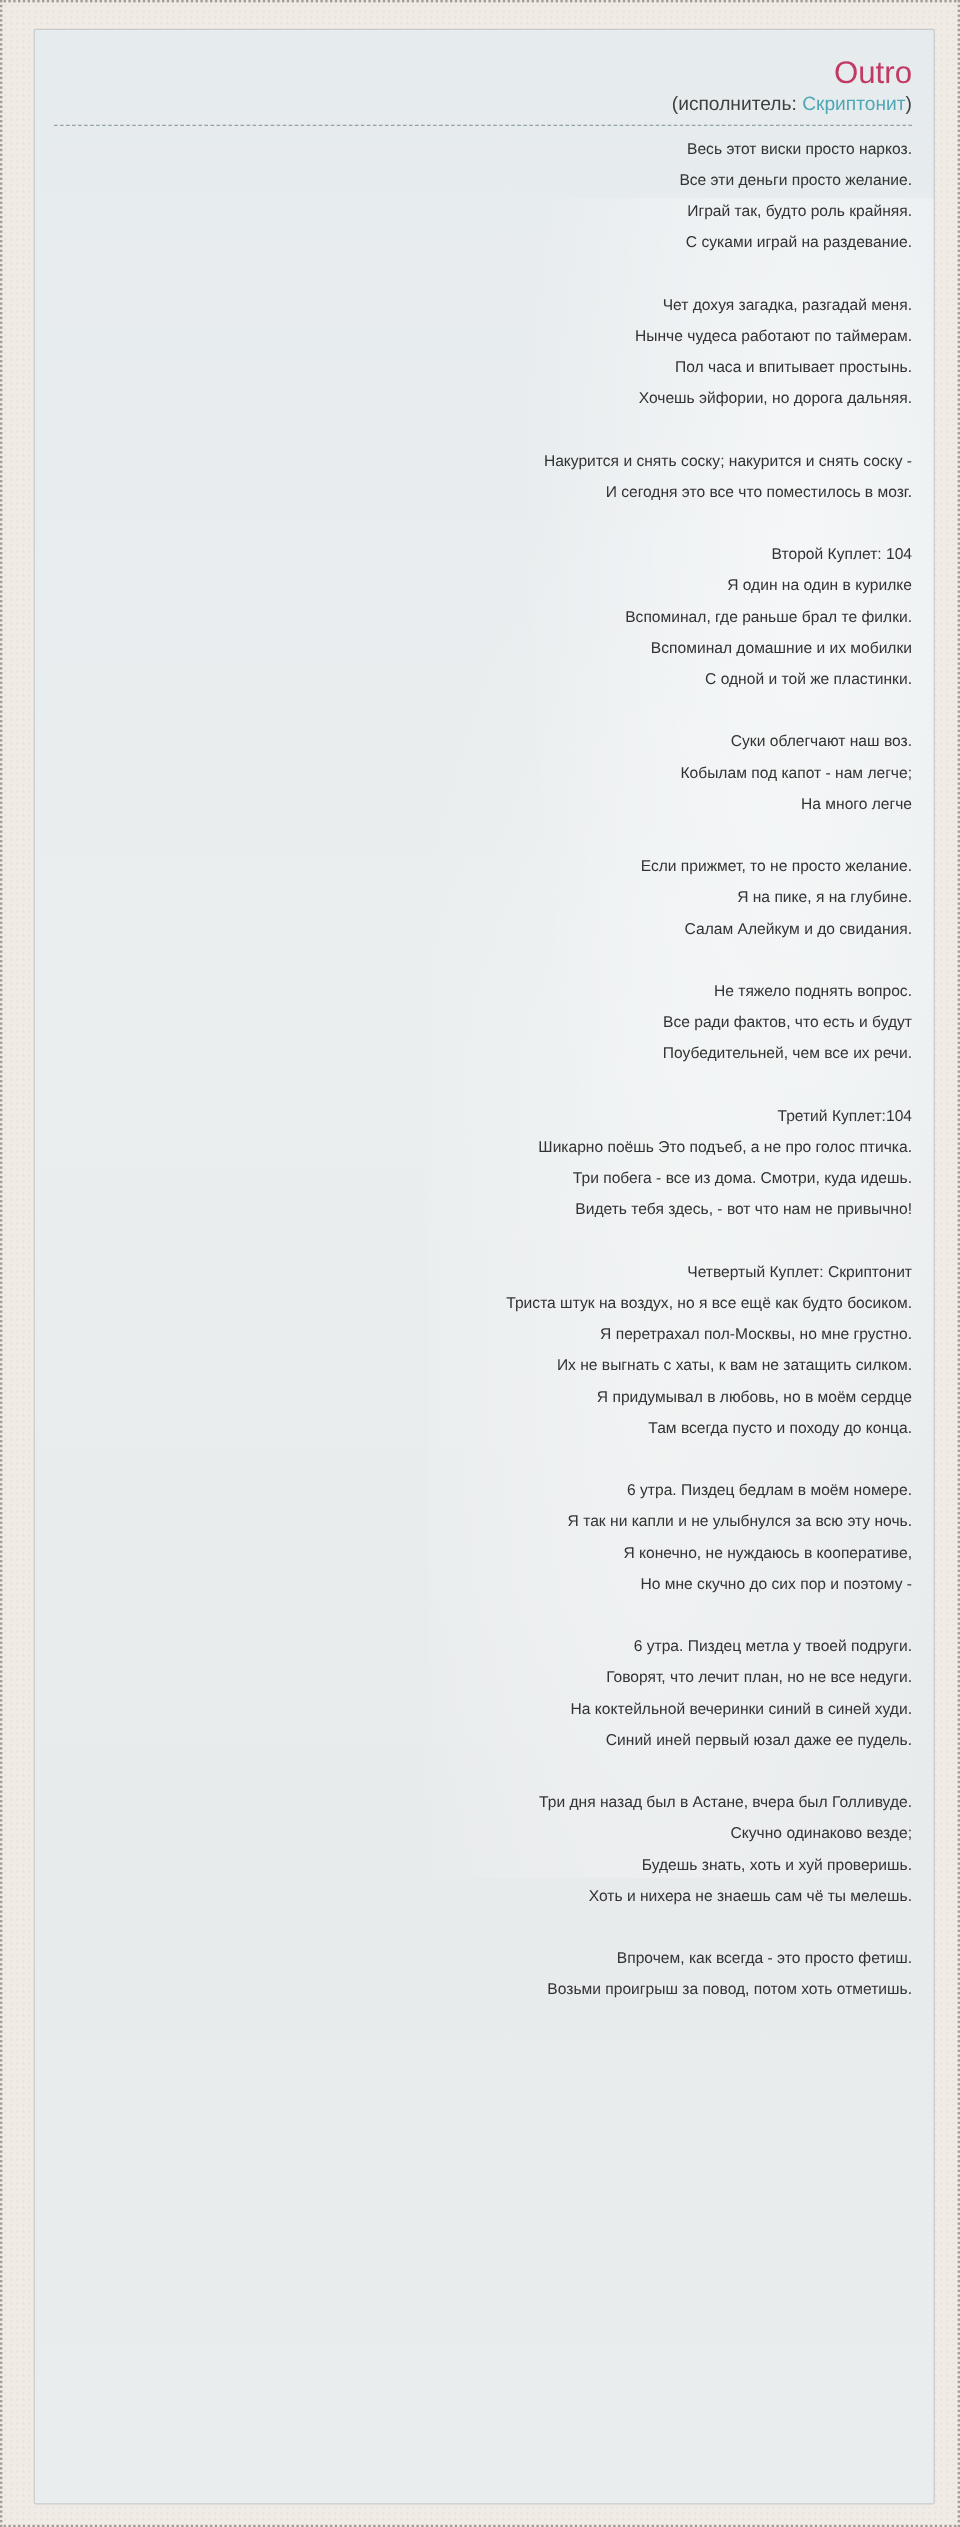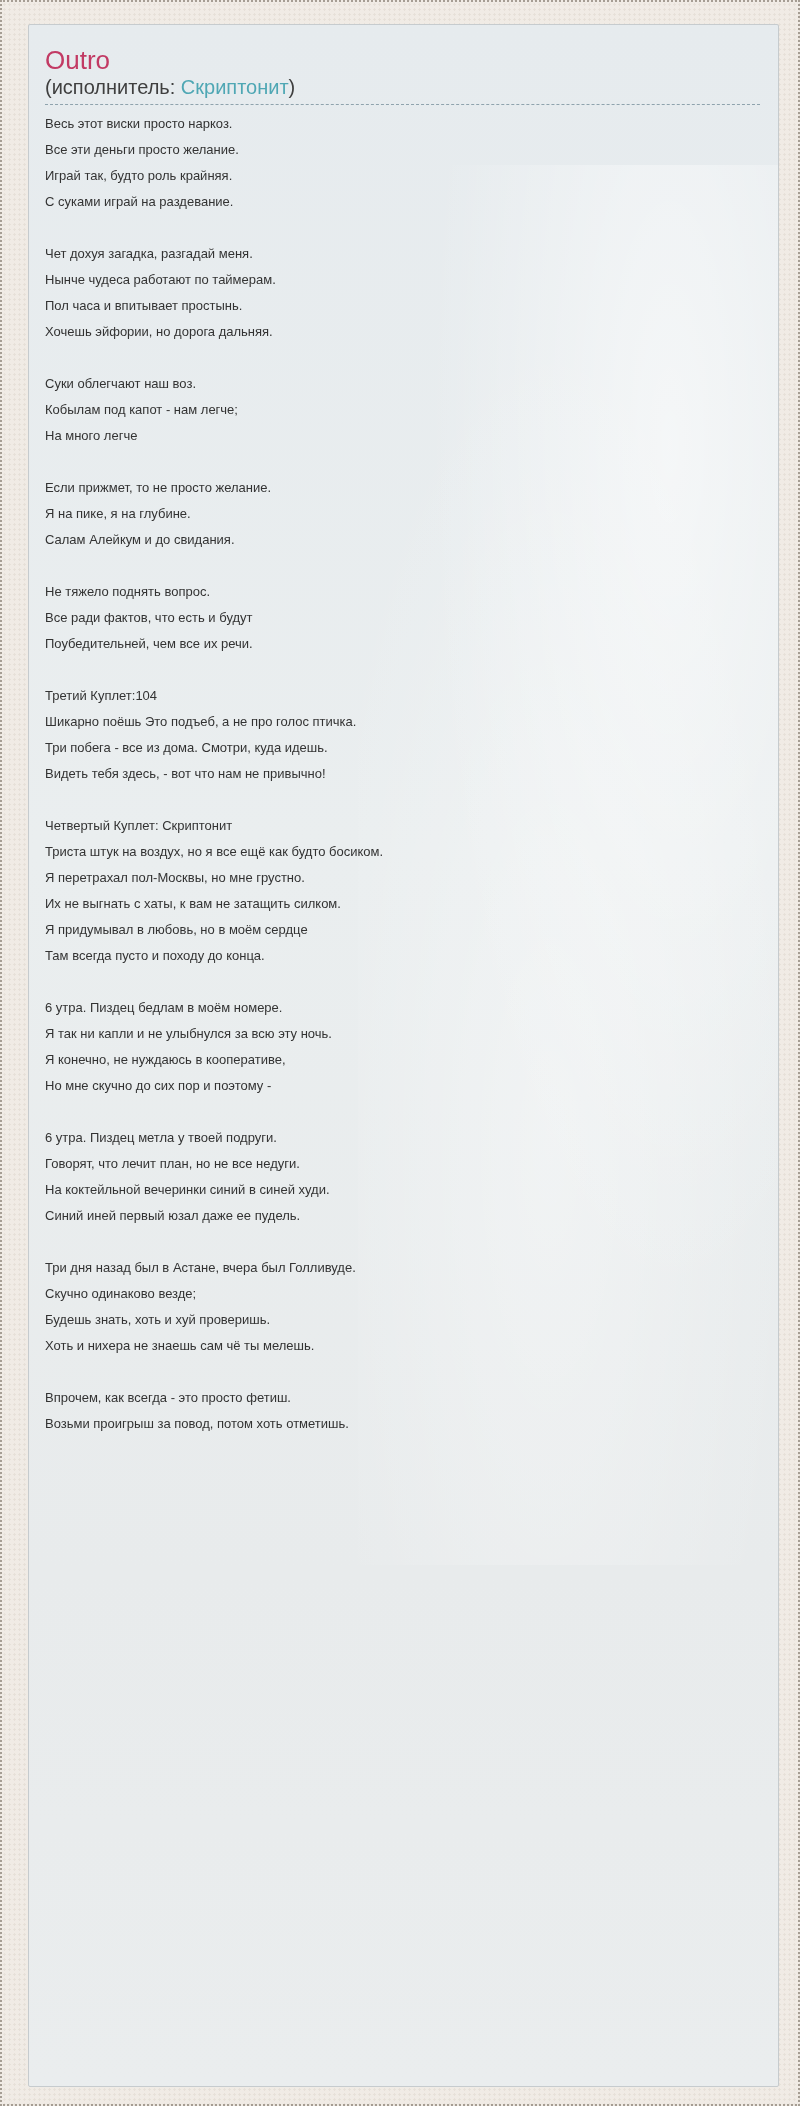--- a/index.html
+++ b/index.html
@@ -21,20 +21,21 @@
   .card{
     position:absolute;
     left:26px; top:22px;
     width:751px; height:2063px;
     box-sizing:border-box;
     background:linear-gradient(180deg,#e6ebee 0%, #eaeeef 40%, #e8ebec 75%, #eaedee 100%);
     border:1px solid #c6cbce;
     border-radius:2px;
     padding:20px 18px 0 16px;
     overflow:hidden;
+    text-align:right;
   }
   
   .card::after{
     content:"";
     position:absolute;
     right:-60px; top:140px;
     width:480px; height:1400px;
     background:
       radial-gradient(ellipse at 65% 20%, rgba(255,255,255,0.55), rgba(255,255,255,0) 55%),
       radial-gradient(ellipse at 40% 70%, rgba(255,255,255,0.35), rgba(255,255,255,0) 60%);
@@ -48,21 +49,21 @@
   }
   .song-title{
     margin:0;
     font-size:26px;
     line-height:30px;
     font-weight:normal;
     color:#c23a64;
   }
   .artist-line{
     margin-top:2px;
-    font-size:20px;
+    font-size:16px;
     line-height:21px;
     color:#3f3f3f;
   }
   .artist-link{
     color:#4fa7b4;
     text-decoration:none;
     cursor:pointer;
   }
   .lyrics{
     position:relative;
@@ -84,20 +85,22 @@
 
 <div class="page">
   <div class="card">
     <div class="header">
       <h1 class="song-title">Outro</h1>
       <div class="artist-line"><span>(исполнитель: </span><a class="artist-link">Скриптонит</a><span>)</span></div>
     </div>
     <div class="lyrics">
         <p class="stanza">Весь этот виски просто наркоз.<br>Все эти деньги просто желание.<br>Играй так, будто роль крайняя.<br>С суками играй на раздевание.</p>
         <p class="stanza">Чет дохуя загадка, разгадай меня.<br>Нынче чудеса работают по таймерам.<br>Пол часа и впитывает простынь.<br>Хочешь эйфории, но дорога дальняя.</p>
+        <p class="stanza">Накурится и снять соску; накурится и снять соску -<br>И сегодня это все что поместилось в мозг.</p>
+        <p class="stanza">Второй Куплет: 104<br>Я один на один в курилке<br>Вспоминал, где раньше брал те филки.<br>Вспоминал домашние и их мобилки<br>С одной и той же пластинки.</p>
         <p class="stanza">Суки облегчают наш воз.<br>Кобылам под капот - нам легче;<br>На много легче</p>
         <p class="stanza">Если прижмет, то не просто желание.<br>Я на пике, я на глубине.<br>Салам Алейкум и до свидания.</p>
         <p class="stanza">Не тяжело поднять вопрос.<br>Все ради фактов, что есть и будут<br>Поубедительней, чем все их речи.</p>
         <p class="stanza">Третий Куплет:104<br>Шикарно поёшь Это подъеб, а не про голос птичка.<br>Три побега - все из дома. Смотри, куда идешь.<br>Видеть тебя здесь, - вот что нам не привычно!</p>
         <p class="stanza">Четвертый Куплет: Скриптонит<br>Триста штук на воздух, но я все ещё как будто босиком.<br>Я перетрахал пол-Москвы, но мне грустно.<br>Их не выгнать с хаты, к вам не затащить силком.<br>Я придумывал в любовь, но в моём сердце<br>Там всегда пусто и походу до конца.</p>
         <p class="stanza">6 утра. Пиздец бедлам в моём номере.<br>Я так ни капли и не улыбнулся за всю эту ночь.<br>Я конечно, не нуждаюсь в кооперативе,<br>Но мне скучно до сих пор и поэтому -</p>
         <p class="stanza">6 утра. Пиздец метла у твоей подруги.<br>Говорят, что лечит план, но не все недуги.<br>На коктейльной вечеринки синий в синей худи.<br>Синий иней первый юзал даже ее пудель.</p>
         <p class="stanza">Три дня назад был в Астане, вчера был Голливуде.<br>Скучно одинаково везде;<br>Будешь знать, хоть и хуй проверишь.<br>Хоть и нихера не знаешь сам чё ты мелешь.</p>
         <p class="stanza">Впрочем, как всегда - это просто фетиш.<br>Возьми проигрыш за повод, потом хоть отметишь.</p>
       </div>

